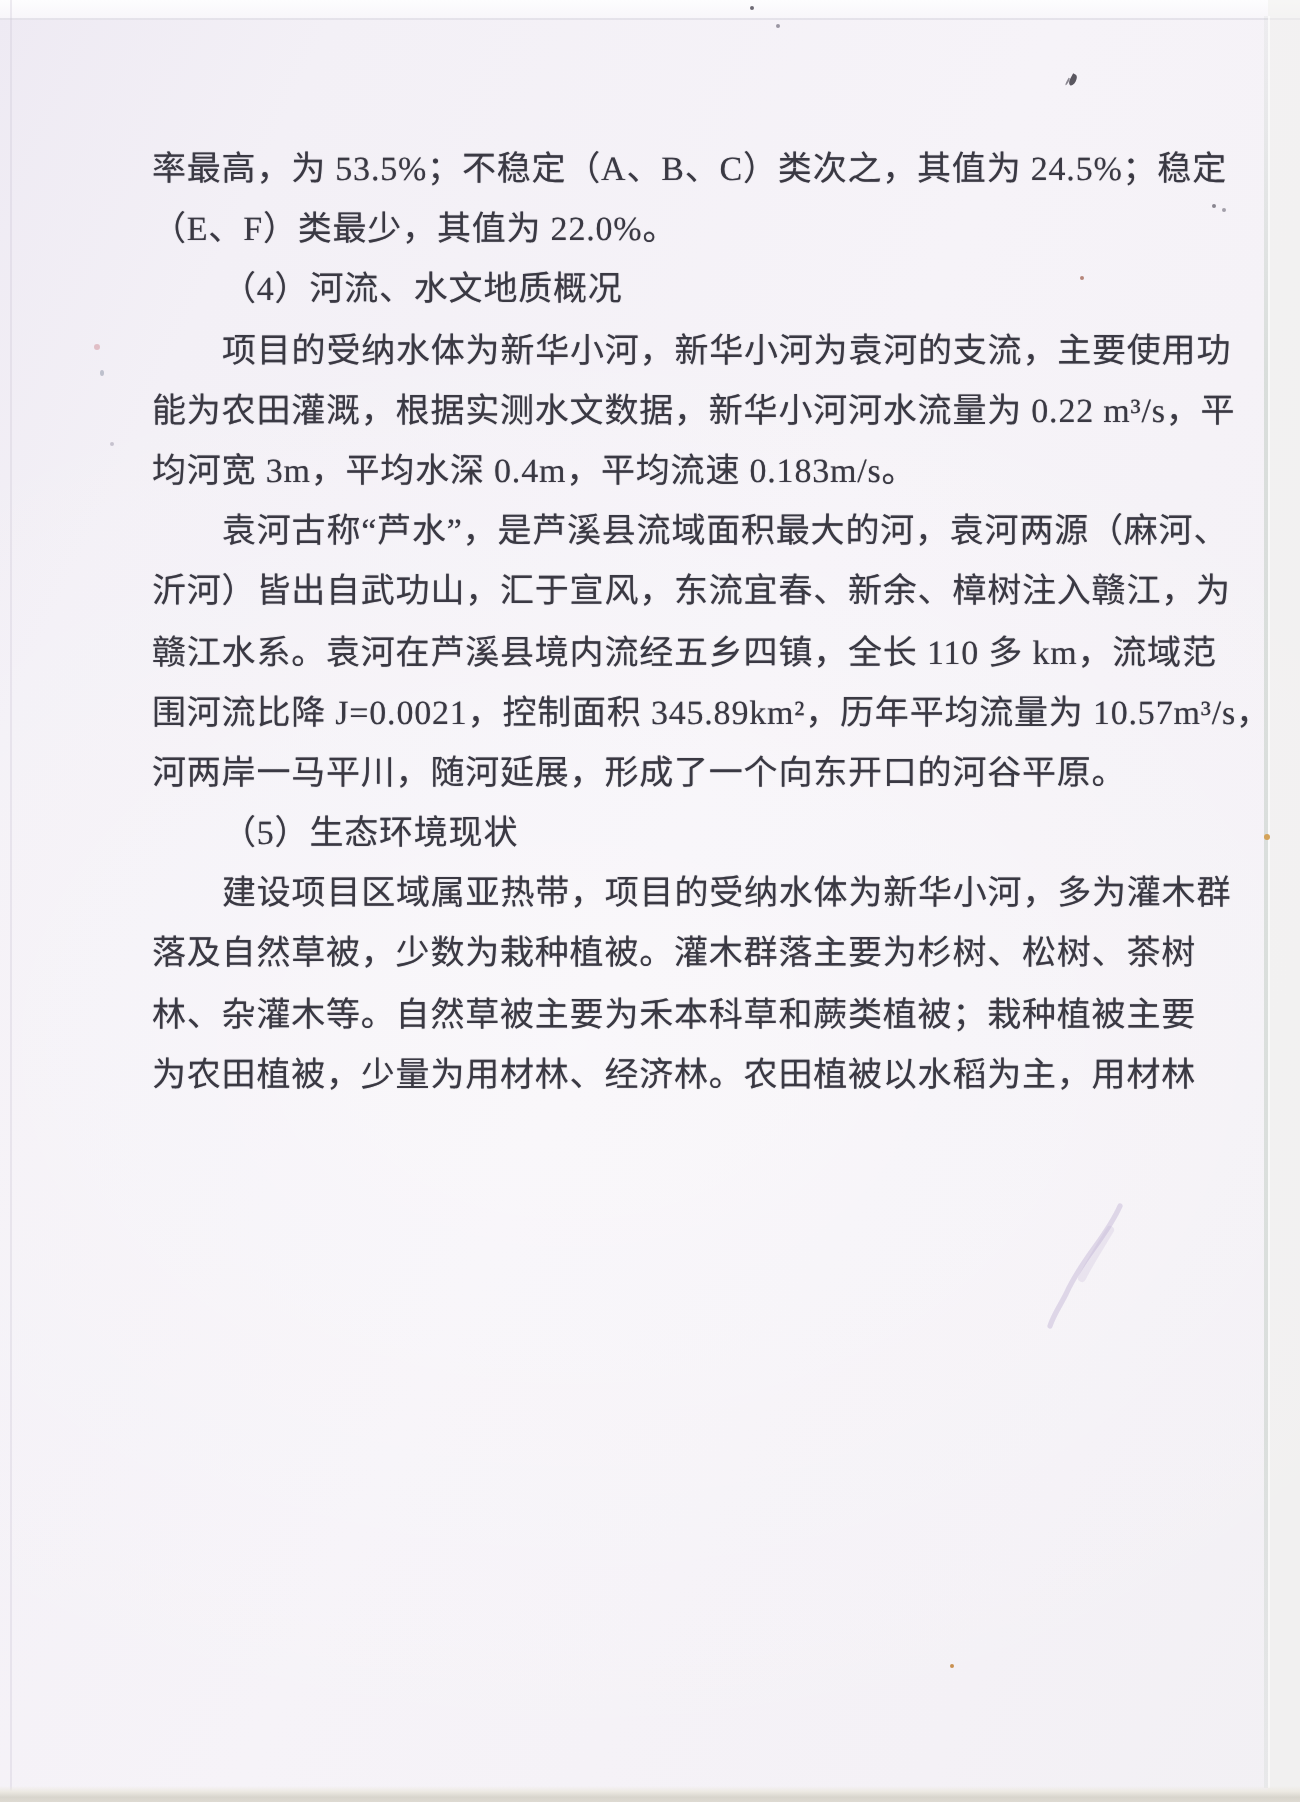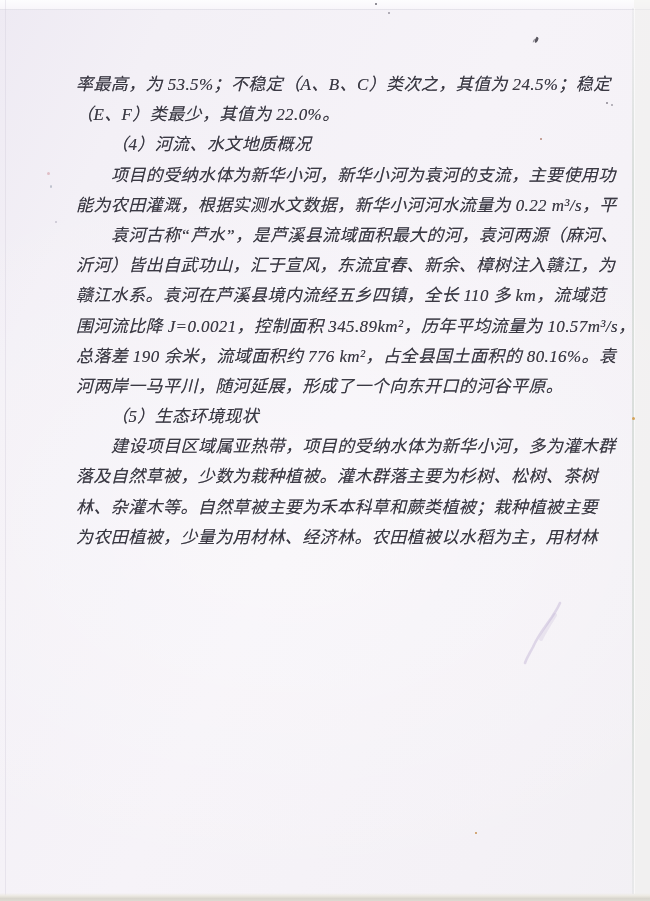--- a/index.html
+++ b/index.html
@@ -32,21 +32,20 @@
     background:rgba(240,239,235,0.5);
   }
   .left-crease{
     position:absolute;left:5px;top:0;width:1px;height:901px;
     background:rgba(205,200,214,0.35);
   }
   
   .text-block{
     position:absolute;left:76px;top:70px;width:510px;
     color:#3a3943;
-    font-style:italic;
   }
   .line{
     height:30.2px;line-height:30.2px;
     font-size:17px;letter-spacing:0.4px;
     white-space:nowrap;
     text-shadow:0 0 0.5px rgba(45,44,56,0.55);
   }
   .line.indent{padding-left:35px;}
   
   .speck{position:absolute;border-radius:50%;}
@@ -68,25 +67,25 @@
   <div class="right-crease"></div>
   <div class="left-crease"></div>
   <div class="bottom-edge"></div>
 
   <div class="text-block">
     <div class="line">率最高，为 53.5%；不稳定（A、B、C）类次之，其值为 24.5%；稳定</div>
     <div class="line">（E、F）类最少，其值为 22.0%。</div>
     <div class="line indent">（4）河流、水文地质概况</div>
     <div class="line indent">项目的受纳水体为新华小河，新华小河为袁河的支流，主要使用功</div>
     <div class="line">能为农田灌溉，根据实测水文数据，新华小河河水流量为 0.22 m³/s，平</div>
+    <div class="line">均河宽 3m，平均水深 0.4m，平均流速 0.183m/s。</div>
     <div class="line indent">袁河古称“芦水”，是芦溪县流域面积最大的河，袁河两源（麻河、</div>
     <div class="line">沂河）皆出自武功山，汇于宣风，东流宜春、新余、樟树注入赣江，为</div>
     <div class="line">赣江水系。袁河在芦溪县境内流经五乡四镇，全长 110 多 km，流域范</div>
     <div class="line">围河流比降 J=0.0021，控制面积 345.89km²，历年平均流量为 10.57m³/s，</div>
-    <div class="line">总落差 190 余米，流域面积约 776 km²，占全县国土面积的 80.16%。袁</div>
     <div class="line">河两岸一马平川，随河延展，形成了一个向东开口的河谷平原。</div>
     <div class="line indent">（5）生态环境现状</div>
     <div class="line indent">建设项目区域属亚热带，项目的受纳水体为新华小河，多为灌木群</div>
     <div class="line">落及自然草被，少数为栽种植被。灌木群落主要为杉树、松树、茶树</div>
     <div class="line">林、杂灌木等。自然草被主要为禾本科草和蕨类植被；栽种植被主要</div>
     <div class="line">为农田植被，少量为用材林、经济林。农田植被以水稻为主，用材林</div>
   </div>
 
   <div class="sp-tick"></div>
   <div class="speck" style="left:375px;top:3px;width:2px;height:2px;background:#6d6a74;"></div>

